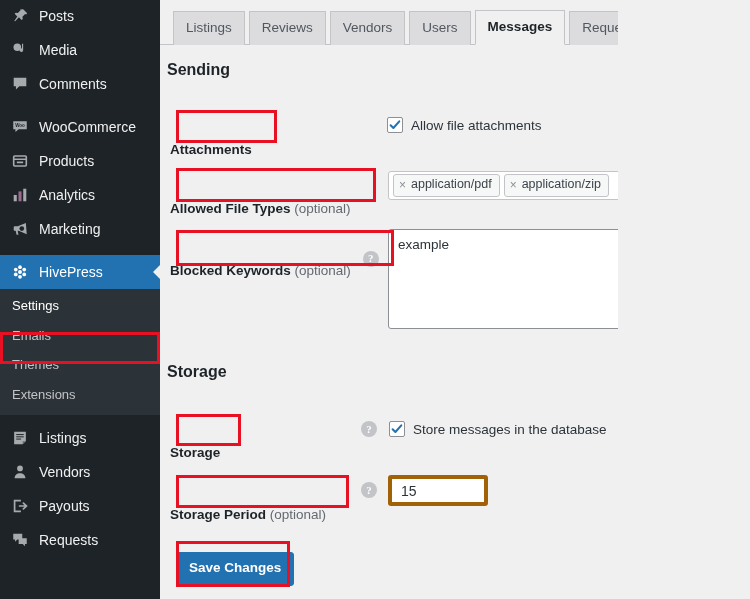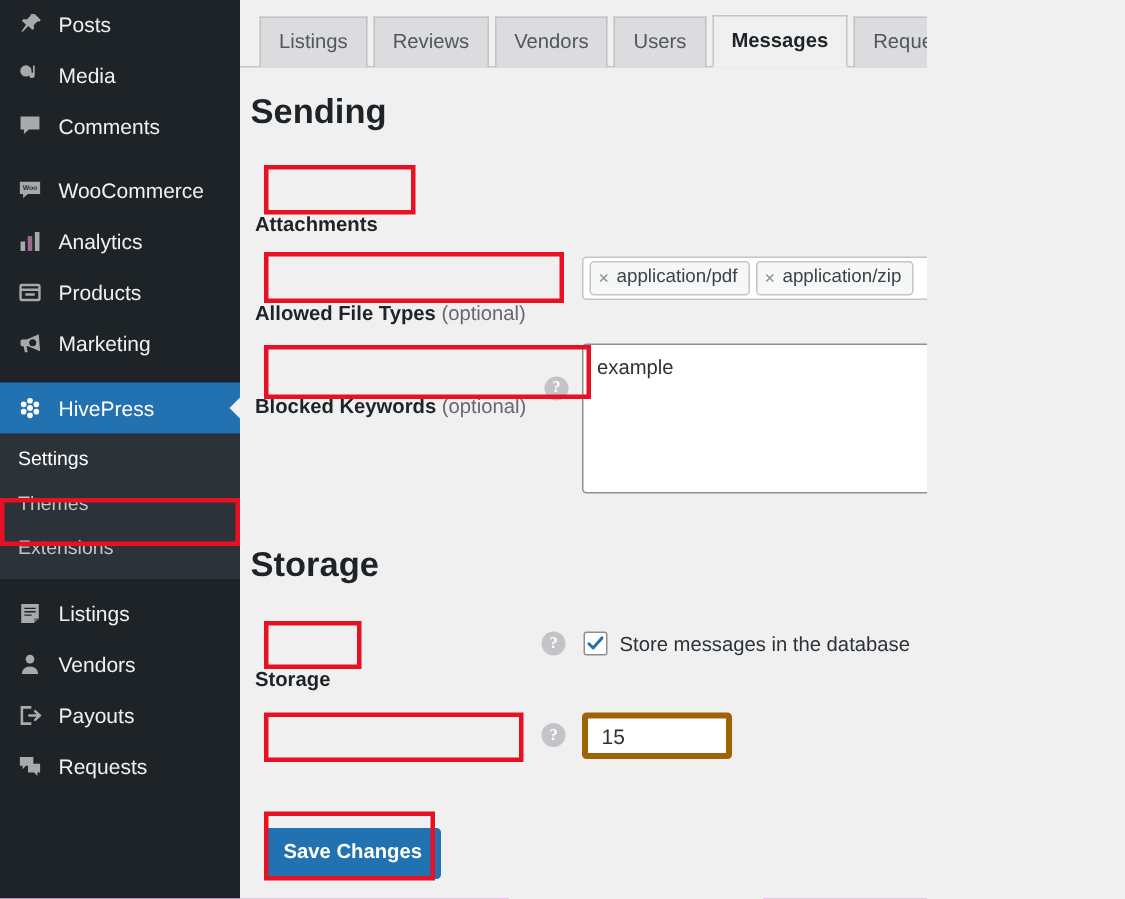--- a/index.html
+++ b/index.html
@@ -118,21 +118,21 @@
     top: 1px;
   }
   .tab.active {
     background: #f0f0f1;
     color: #1d2327;
     font-weight: bold;
     border-bottom: 1px solid #f0f0f1;
     z-index: 2;
   }
   .section-title {
-    font-size: 23px;
+    font-size: 16px;
     font-weight: bold;
     color: #1d2327;
     margin: 0;
     padding: 0;
     position: absolute;
   }
 
   .row {
     position: absolute;
     display: flex;
@@ -309,37 +309,37 @@
         <svg width="18" height="18" viewBox="0 0 20 20">
             <path fill="#a7aaad" d="M2.5 3.5h15v9h-9l-3.6 3v-3H2.5z"></path>
             <text x="10" y="9.8" font-size="5" fill="#1d2327" text-anchor="middle" font-family="Liberation Sans, sans-serif" font-weight="bold">Woo</text>
           </svg>
       </span>
       <span class="mi-label">WooCommerce</span>
     </div>
 
     <div class="menu-item">
       <span class="ic">
+        <svg width="18" height="18" viewBox="0 0 20 20" fill="none" stroke="#a7aaad" stroke-width="1.8">
+            <rect x="3" y="4.5" width="14" height="11" rx="1"></rect>
+            <path d="M3 8h14M6.5 11.5h7"></path>
+          </svg>
+      </span>
+      <span class="mi-label">Products</span>
+    </div>
+
+    <div class="menu-item">
+      <span class="ic">
         <svg width="18" height="18" viewBox="0 0 20 20">
             <rect x="3" y="10" width="3.4" height="7" fill="#a7aaad"></rect>
             <rect x="8.3" y="6" width="3.4" height="11" fill="#9b6a8e"></rect>
             <rect x="13.6" y="3" width="3.4" height="14" fill="#a7aaad"></rect>
           </svg>
       </span>
       <span class="mi-label">Analytics</span>
-    </div>
-
-    <div class="menu-item">
-      <span class="ic">
-        <svg width="18" height="18" viewBox="0 0 20 20" fill="none" stroke="#a7aaad" stroke-width="1.8">
-            <rect x="3" y="4.5" width="14" height="11" rx="1"></rect>
-            <path d="M3 8h14M6.5 11.5h7"></path>
-          </svg>
-      </span>
-      <span class="mi-label">Products</span>
     </div>
 
     <div class="menu-item">
       <span class="ic">
         <svg width="18" height="18" viewBox="0 0 20 20" fill="#a7aaad">
             <path d="M16.5 3.2 7.5 7H4.2A1.2 1.2 0 0 0 3 8.2v2.6c0 .66.54 1.2 1.2 1.2h1l1 4.4h2.1l-.9-4.4h1.1l9 3.8z"></path>
             <circle cx="12" cy="9.5" r="2.6" fill="#1d2327"></circle>
           </svg>
       </span>
       <span class="mi-label">Marketing</span>
@@ -358,20 +358,21 @@
           <circle cx="5.3" cy="12.7" r="2.1"></circle>
           <circle cx="14.7" cy="12.7" r="2.1"></circle>
         </svg>
       </span>
       <span class="mi-label">HivePress</span>
       <span class="arrow"></span>
     </div>
 
     <div class="submenu">
       <span class="submenu-item active">Settings</span>
+      <span class="submenu-item">Emails</span>
       <span class="submenu-item">Themes</span>
       <span class="submenu-item">Extensions</span>
     </div>
 
     <div class="menu-item" style="margin-top:6px;">
       <span class="ic">
         <svg width="18" height="18" viewBox="0 0 20 20" fill="#a7aaad">
             <path d="M3.5 3h13v10.5l-3.5 3.5H3.5z"></path>
             <path d="M13 17v-3.5h3.5z" fill="#1d2327" opacity=".45"></path>
             <path d="M5.8 6.2h8.4M5.8 8.7h8.4M5.8 11.2h5.4" stroke="#1d2327" stroke-width="1.1"></path>
@@ -422,20 +423,28 @@
       <span class="tab active">Messages</span>
       <span class="tab">Requests</span>
       <span class="tab">C</span>
     </div>
 
     <div class="section-title" style="left:7px; top:61px;">Sending</div>
 
     <div class="row" style="left:10px; top:118px;">
       <span class="flabel">Attachments</span>
     </div>
+    <div class="row" style="left:227px; top:117px; align-items:center;">
+      <span class="cbx">
+        <svg width="12" height="12" viewBox="0 0 12 12">
+            <path d="M1.6 6.2 4.4 9 10.3 2.3" fill="none" stroke="#2271b1" stroke-width="2" stroke-linecap="round" stroke-linejoin="round"></path>
+          </svg>
+      </span>
+      <span class="cbx-label">Allow file attachments</span>
+    </div>
 
     <div class="row" style="left:10px; top:177px; align-items:baseline;">
       <span class="flabel">
         <span>Allowed File Types</span>
         <span class="opt">(optional)</span>
       </span>
     </div>
     <div class="taginput" style="position:absolute; left:228px; top:171px; width:420px;">
       <span class="tag">
         <span class="x">×</span>
@@ -464,20 +473,26 @@
     <div class="row" style="left:201px; top:421px; align-items:center;">
       <span class="help">?</span>
       <span class="cbx" style="margin-left:12px;">
         <svg width="12" height="12" viewBox="0 0 12 12">
             <path d="M1.6 6.2 4.4 9 10.3 2.3" fill="none" stroke="#2271b1" stroke-width="2" stroke-linecap="round" stroke-linejoin="round"></path>
           </svg>
       </span>
       <span class="cbx-label">Store messages in the database</span>
     </div>
 
+    <div class="row" style="left:10px; top:483px; align-items:baseline;">
+      <span class="flabel">
+        <span>Storage Period</span>
+        <span class="opt">(optional)</span>
+      </span>
+    </div>
     <span class="help" style="position:absolute; left:201px; top:482px;">?</span>
     <input class="ti" style="position: absolute; left: 228px; top: 475px; width: 100px;" value="15">
 
     <button class="btn-primary" style="position:absolute; left:16px; top:552px;">Save Changes</button>
 
   </div>
 
   <div class="anno" style="left:176px; top:110px; width:101px; height:33px;"></div>
   <div class="anno" style="left:176px; top:168px; width:200px; height:34px;"></div>
   <div class="anno" style="left:176px; top:230px; width:218px; height:36px;"></div>

